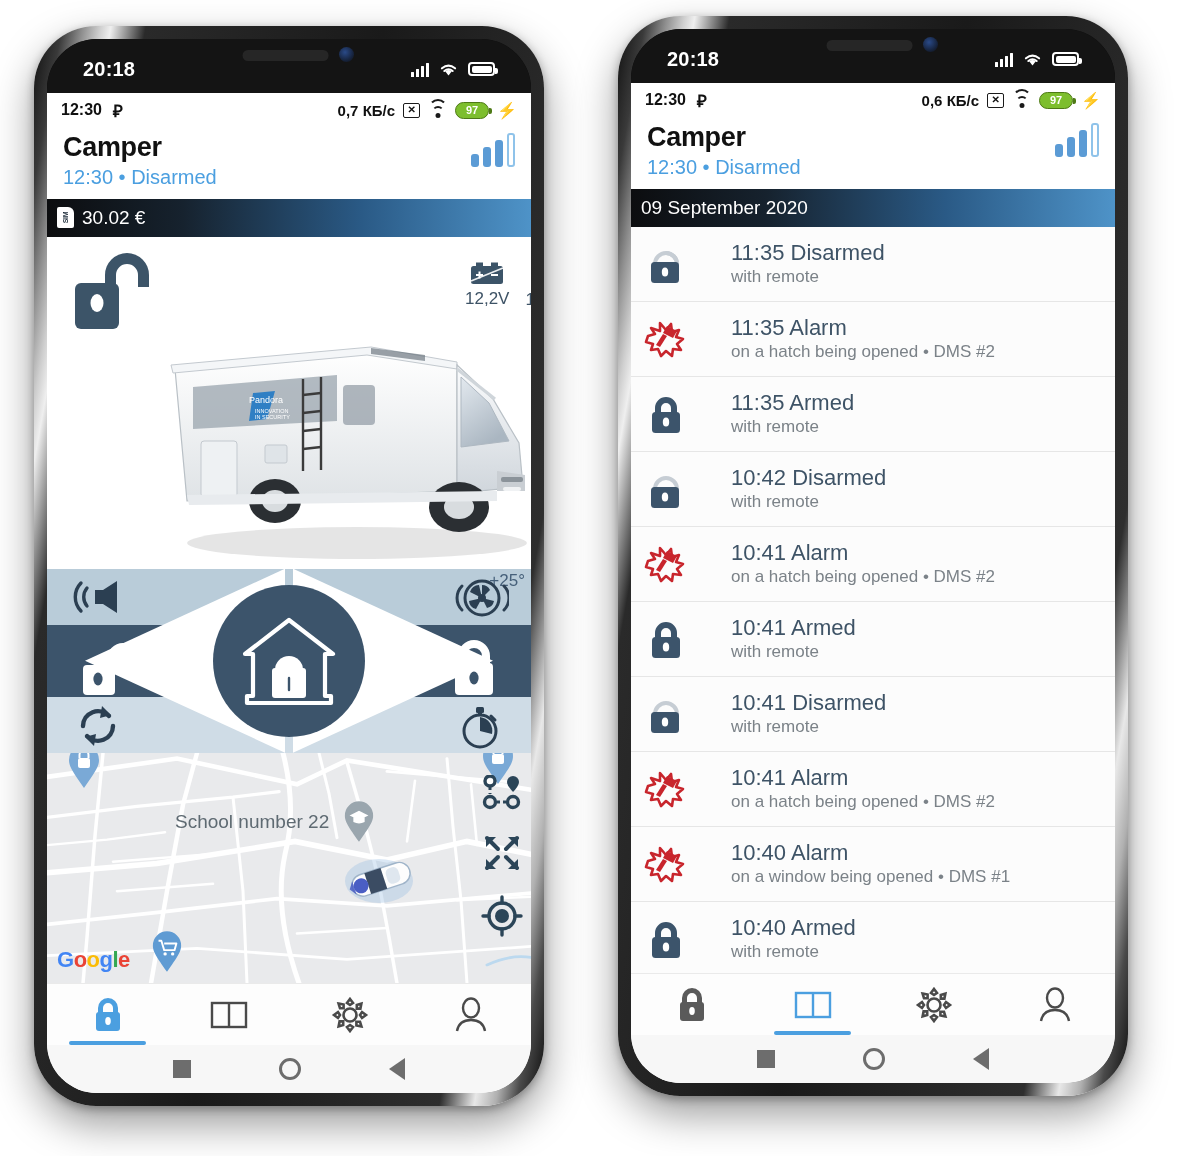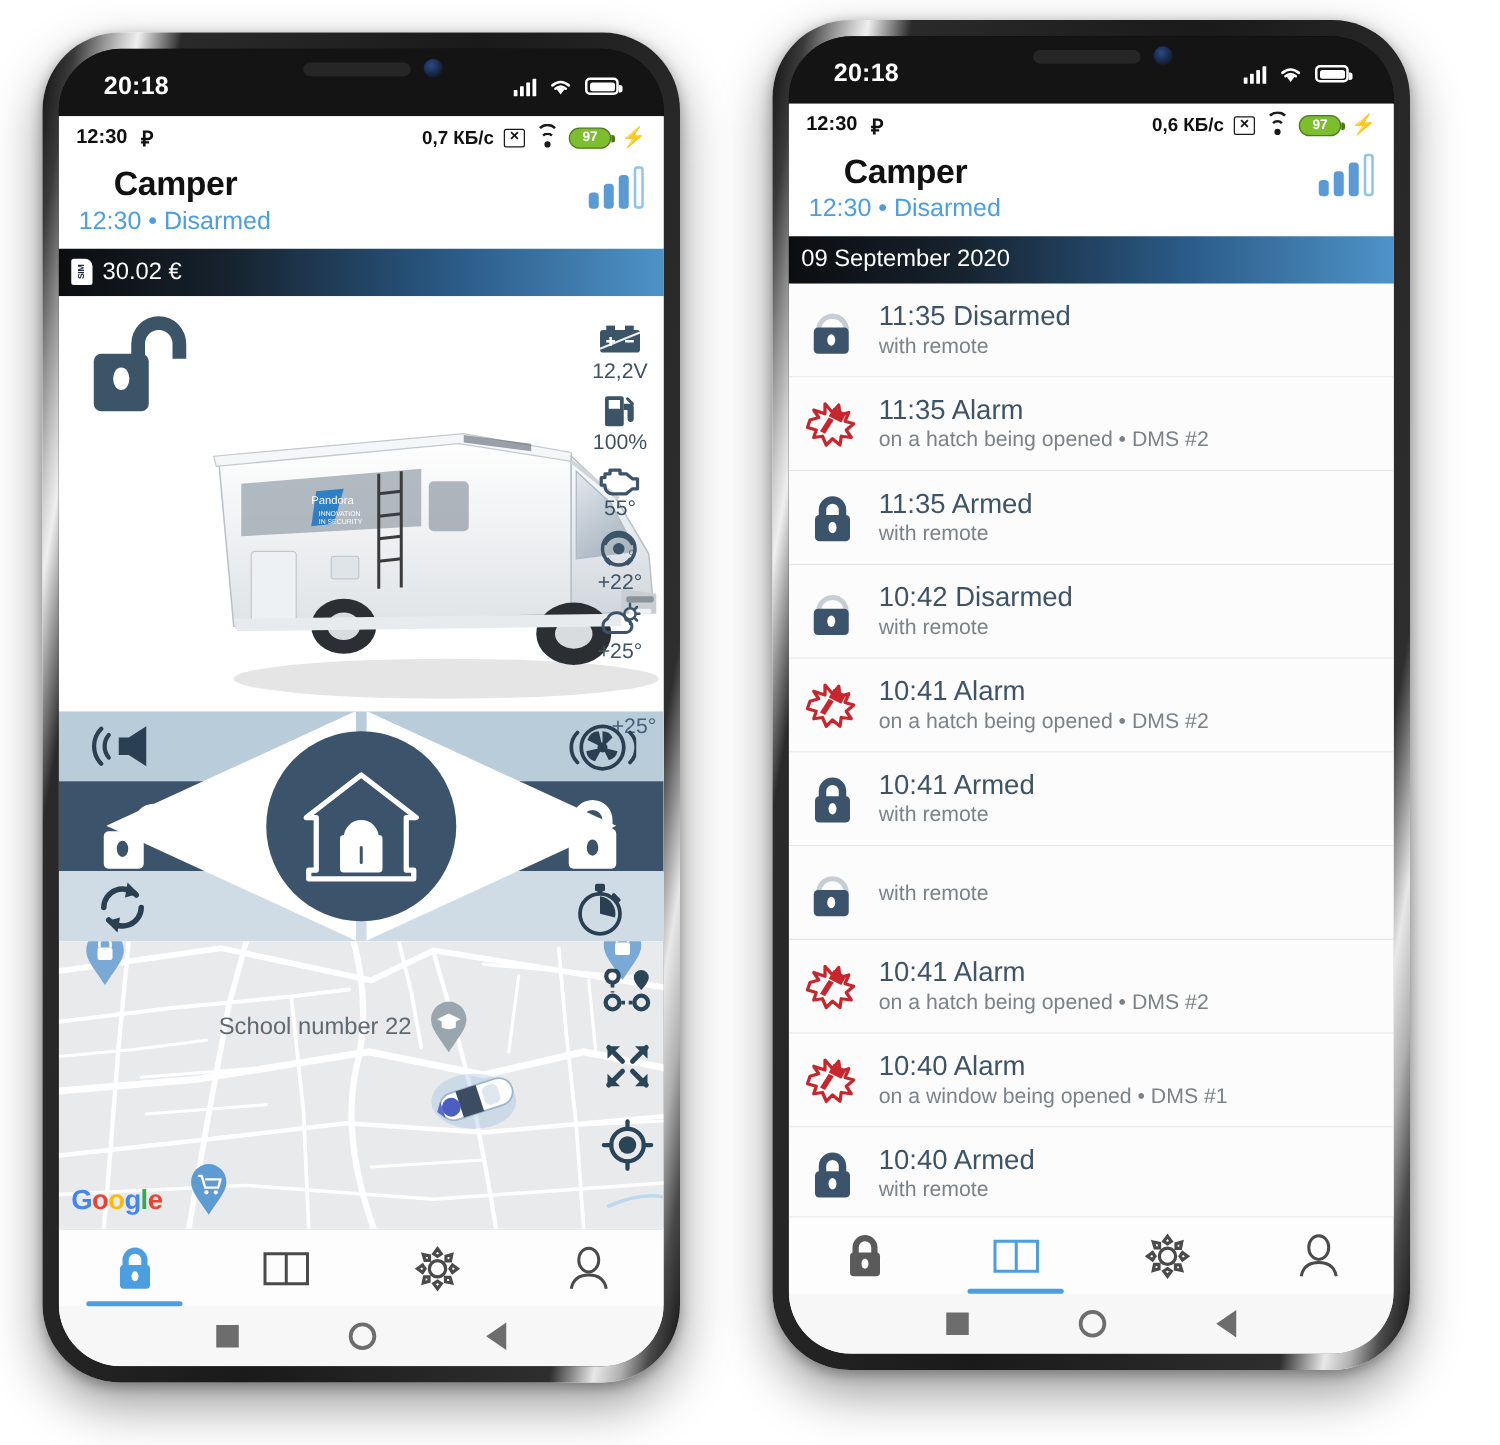--- a/index.html
+++ b/index.html
@@ -99,21 +99,21 @@
   .batt-a::after { content:""; position:absolute; right:-4px; top:5px; width:3px; height:6px;
                    background:#4e7a16; border-radius:0 2px 2px 0; }
   .bolt { font-size: 16px; }
 
   
   .app-head {
     flex: 0 0 auto; padding: 6px 16px 10px 16px;
     display: flex; align-items: flex-start; background: #fff;
   }
   .app-head .txt { flex: 1 1 auto; }
-  .app-title { font-size: 27px; font-weight: bold; color: #111; line-height: 1.1; letter-spacing:-.3px;margin-left:28px; }
+  .app-title { font-size: 27px; font-weight: bold; color: #111; line-height: 1.1; letter-spacing:-.3px; }
   .app-sub { font-size: 20px; color: #4b9fe0; margin-top: 3px; }
   .sigbig { display: flex; align-items: flex-end; gap: 4px; height: 34px; padding-top: 6px; }
   .sigbig i { width: 8px; border-radius: 3px; background: #5b9bd5; display: block; }
   .sigbig i:nth-child(1){ height: 13px; }
   .sigbig i:nth-child(2){ height: 20px; }
   .sigbig i:nth-child(3){ height: 27px; }
   .sigbig i:nth-child(4){ height: 34px; background: transparent; border: 2px solid #8fc3ea; }
 
   
   .grad-bar {
@@ -128,21 +128,21 @@
   .sim-ic span { transform: rotate(-90deg); }
 
   
   .veh {
     flex: 0 0 332px; position: relative; background: #fff; overflow: hidden;
   }
   .unlock-big { position: absolute; left: 18px; top: 8px; }
   .rv { position: absolute; right: -6px; bottom: 4px; width: 380px; height: 270px; }
   .sensors {
     position: absolute; right: 4px; top: 20px; width: 62px;
-    display: flex; flex-direction: column; align-items: center; gap: 2px;
+    display: flex; flex-direction: row; align-items: center; gap: 16px;
   }
   .sensor { display: flex; flex-direction: column; align-items: center; }
   .sensor .val { font-size: 17px; color: #3e5366; margin-top: 0px; margin-bottom: 3px; }
 
   
   .hub { flex: 0 0 184px; position: relative; background: #fff; overflow: hidden; }
   .hub-bg { position: absolute; inset: 0; }
   .hub-mid {
     position: absolute; left: 0; right: 0; top: 56px; height: 72px; background: #3c546b;
   }
@@ -186,21 +186,21 @@
 
   
   .evlist { flex: 1 1 auto; overflow: hidden; background: #fff; min-height:0; }
   .ev {
     display: flex; align-items: center; gap: 14px;
     height: 75px; padding: 0 12px;
     border-bottom: 1px solid #e6e6e6;
     background: #fcfcfc;
   }
   .ev .ic { flex: 0 0 46px; display: flex; align-items: center; justify-content: center; }
-  .ev .tx { flex: 1 1 auto; }
+  .ev .tx { flex: 1 1 auto; margin-left: 28px; }
   .ev .t1 { font-size: 22px; color: #3e5366; line-height: 1.15; }
   .ev .t2 { font-size: 17px; color: #7b8288; margin-top: 2px; }
 
   
   .tabs {
     flex: 0 0 62px; height: 62px; background: #fdfdfd;
     display: flex; align-items: stretch; border-top: 1px solid #eaeaea;
   }
   .tab { flex: 1 1 25%; display: flex; align-items: center; justify-content: center;
          position: relative; }
@@ -782,20 +782,21 @@
 
         <div class="ev">
           <div class="ic">
             <svg width="42" height="44" viewBox="0 0 42 44">
               <path d="M10 22 a11 11 0 0 1 22 0" fill="none" stroke="#c6cdd4" stroke-width="4"></path>
               <rect x="6" y="20" width="28" height="21" rx="3.5" fill="#3c546b"></rect>
               <ellipse cx="20" cy="30" rx="3.2" ry="4.6" fill="#fff"></ellipse>
             </svg>
           </div>
           <div class="tx">
+            <div class="t1">10:41 Disarmed</div>
             <div class="t2">with remote</div>
           </div>
         </div>
 
         <div class="ev">
           <div class="ic">
             <svg width="44" height="42" viewBox="0 0 44 42">
               <path d="M4 18 l7 -2 -4 -6 9 3 0 -8 6 7 5 -6 1 8 7 -2 -3 7 7 2 -6 5 4 6 -8 -1 -1 7 -6 -5 -5 5 -3 -7 -7 1 2 -6 -7 -2 Z" fill="none" stroke="#c8252c" stroke-width="2.6" stroke-linejoin="round"></path>
               <path d="M23 8 l10 5 -4 7 -10 -5 Z" fill="#c8252c"></path>
               <path d="M19 16 l-7 11 4 2 7 -11 Z" fill="#c8252c"></path>

